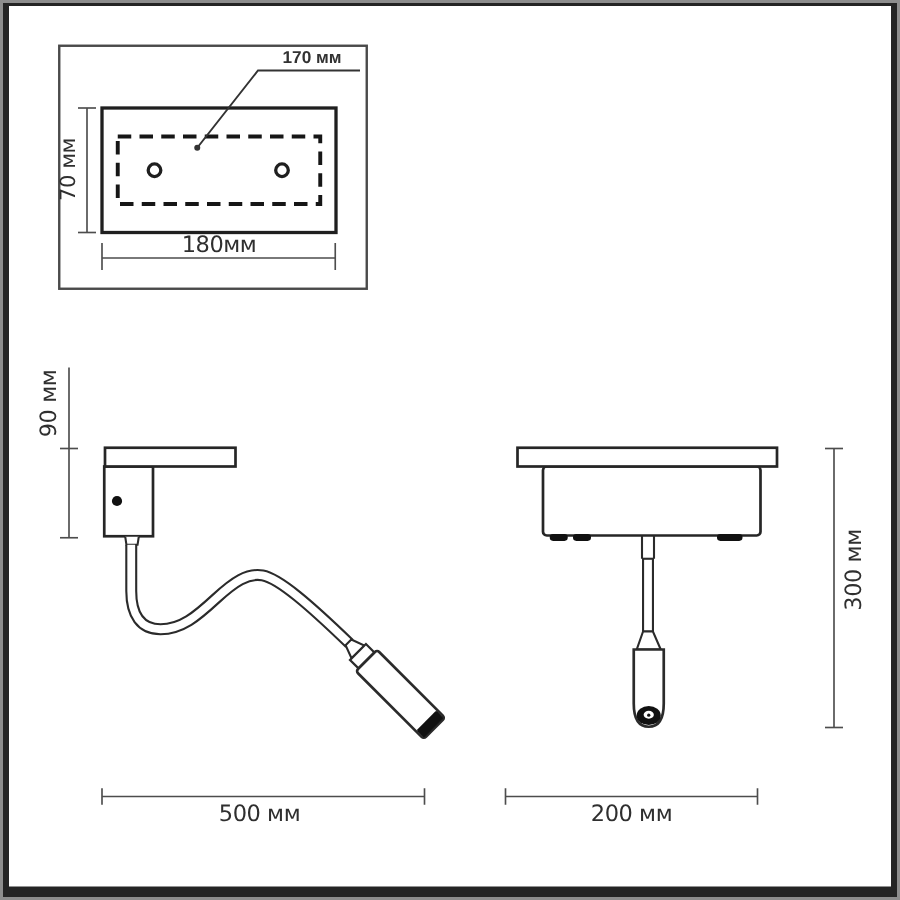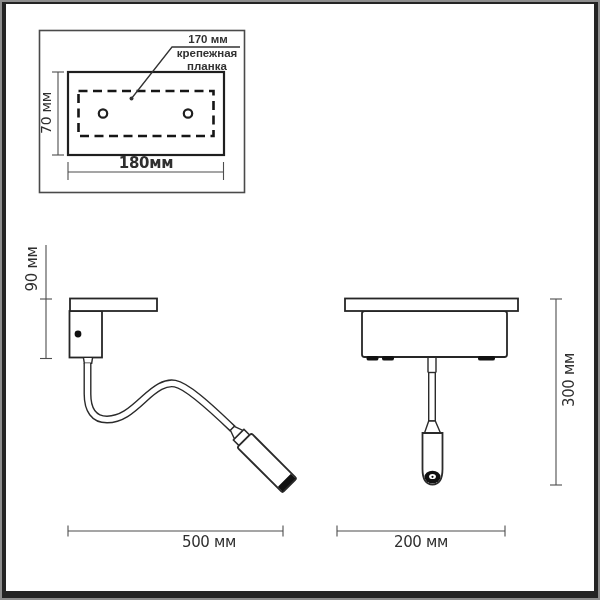--- a/index.html
+++ b/index.html
@@ -130,32 +130,28 @@
       <g stroke="#4d4d4d" stroke-width="1.1">
         <line x1="337" y1="531" x2="505" y2="531"></line>
         <line x1="337" y1="525.5" x2="337" y2="536.5"></line>
         <line x1="505" y1="525.5" x2="505" y2="536.5"></line>
       </g>
     </g>
   </svg>
 
   <div class="lbl small" style="left:208px; top:39px;text-align:center;">170 мм</div>
 
-  <div class="lbl small" style="left:207px; top:60px;">
-    <div class="line">крепежная</div>
-    <div class="line">планка</div>
-  </div>
 
   <div class="lbl vsmall" style="left:46px; top:113px;">70 мм</div>
 
-  <div class="lbl dim" style="left:146px; top:163px;font-weight:bold;">180мм</div>
+  <div class="lbl dim" style="left:146px; top:163px;">180мм</div>
 
   <div class="lbl dim vert" style="left:32px; top:269px;">90 мм</div>
 
-  <div class="lbl dim" style="left:173px; top:542px;margin-left:36px;">500 мм</div>
+  <div class="lbl dim" style="left:173px; top:542px;">500 мм</div>
 
   <div class="lbl dim vert" style="left:569px; top:380px;">300 мм</div>
 
   <div class="lbl dim" style="left:421px; top:542px;">200 мм</div>
 
   <div class="frame-outer"></div>
   <div class="frame-inner"></div>
 </div>
 
 </body></html>

